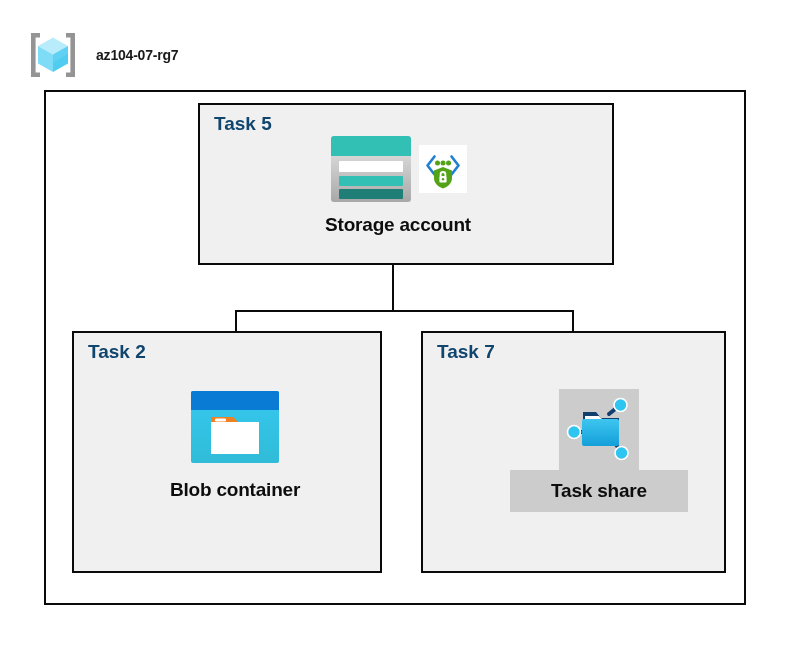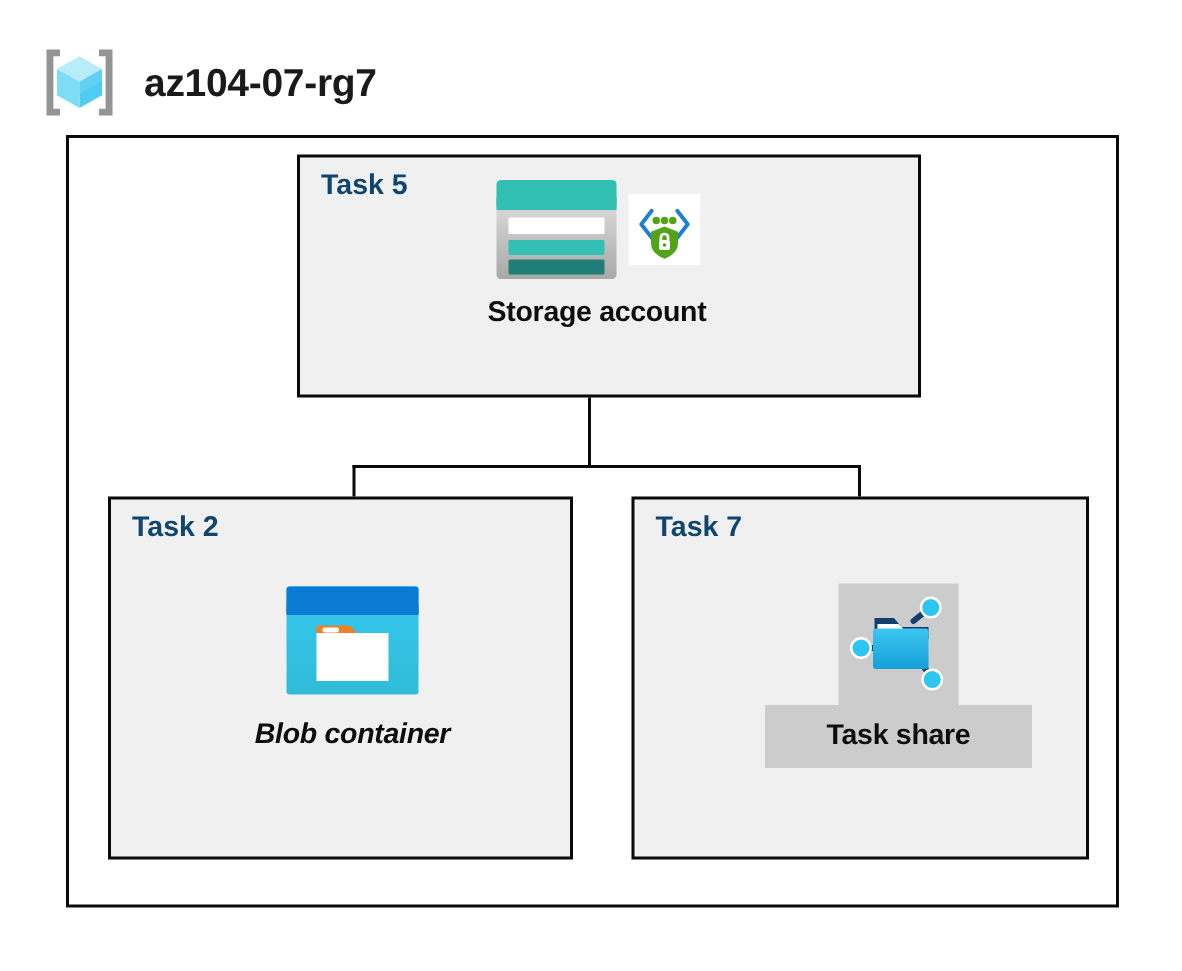--- a/index.html
+++ b/index.html
@@ -32,21 +32,21 @@
     align-items: center;
   }
   #rg-icon-wrap {
     width: 54px;
     height: 54px;
     flex: 0 0 54px;
     position: relative;
   }
   #rg-label {
     margin-left: 16px;
-    font-size: 26px;
+    font-size: 14px;
     font-weight: bold;
     color: #1a1a1a;
     letter-spacing: -0.2px;
     white-space: nowrap;
   }
 
   
   #outer-frame {
     position: absolute;
     left: 44px;
@@ -97,32 +97,31 @@
     font-size: 19px;
     font-weight: bold;
     color: #0d0d0d;
     white-space: nowrap;
     letter-spacing: -0.2px;
   }
 
   
   #node-storage-account {
     left: 288px;
-    top: 118px;
+    top: 134px;
     width: 220px;
     justify-content: flex-end;
   }
   #node-storage-account .node-caption { margin-top: 10px; }
 
   
   #node-blob-container {
     left: 145px;
     top: 389px;
     width: 180px;
-    font-style: italic;
   }
   #node-blob-container .node-caption { margin-top: 14px; }
 
   
   #node-file-share {
     left: 510px;
     top: 389px;
     width: 178px;
   }
   

